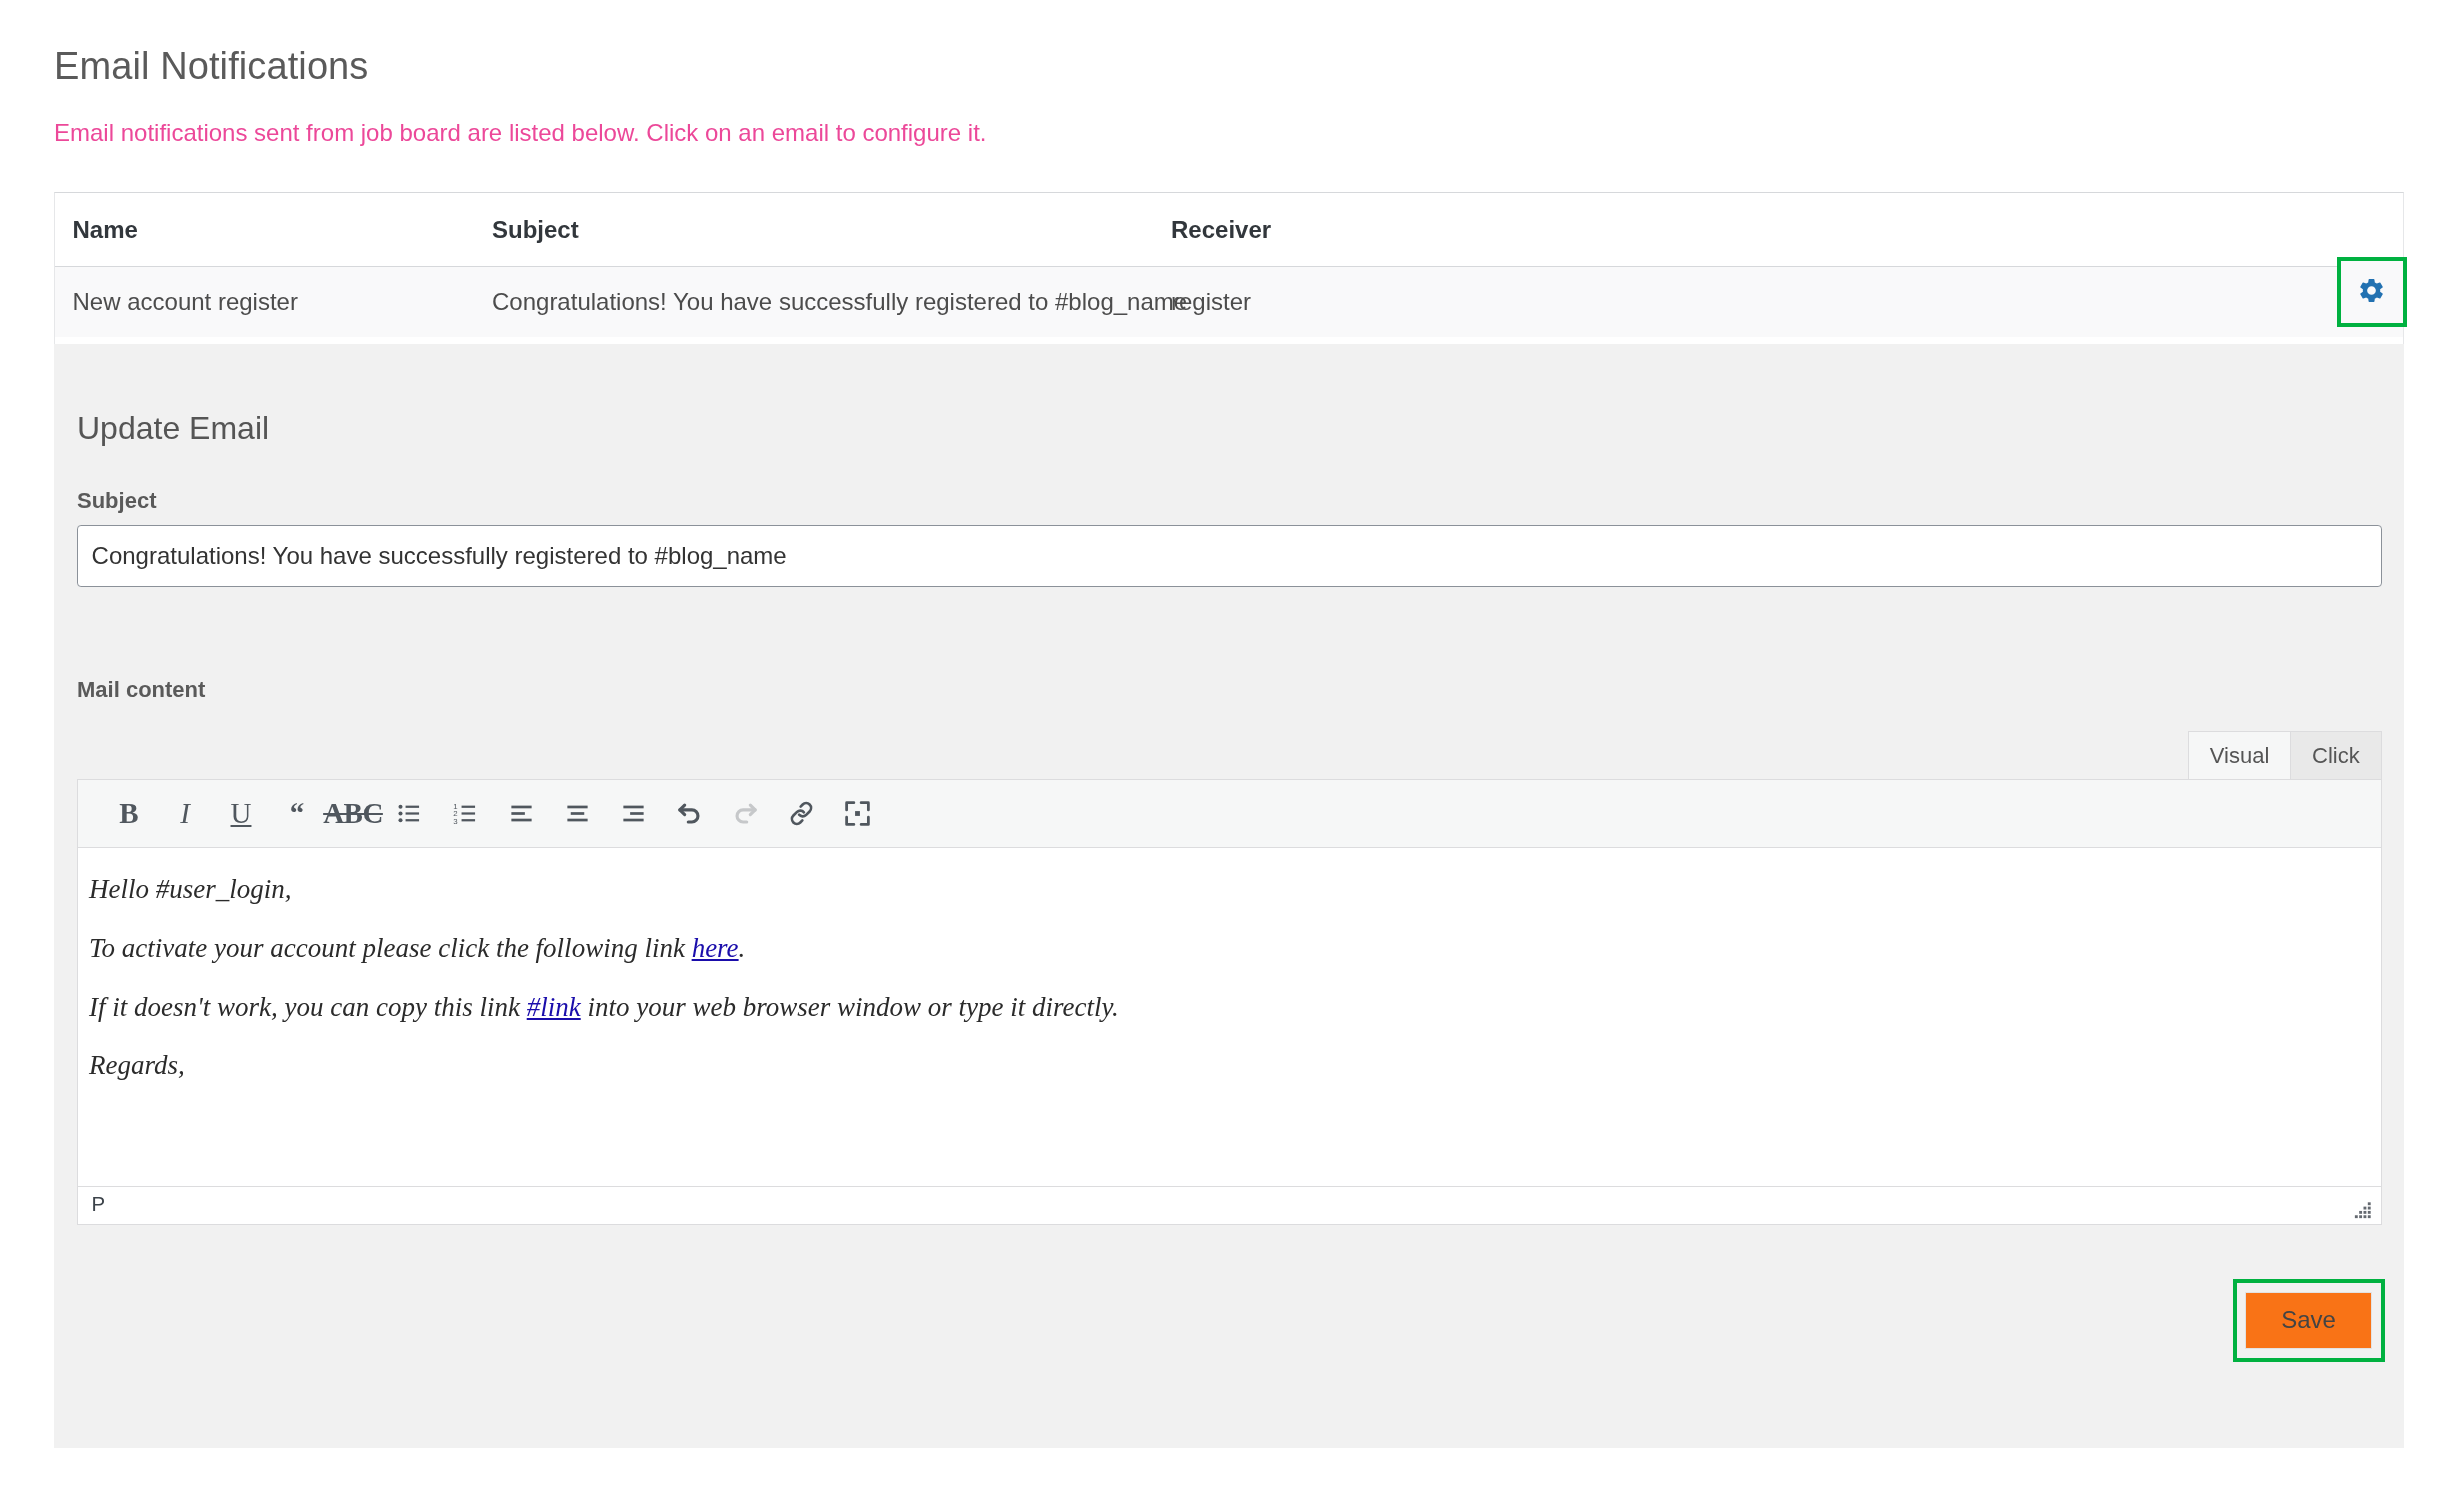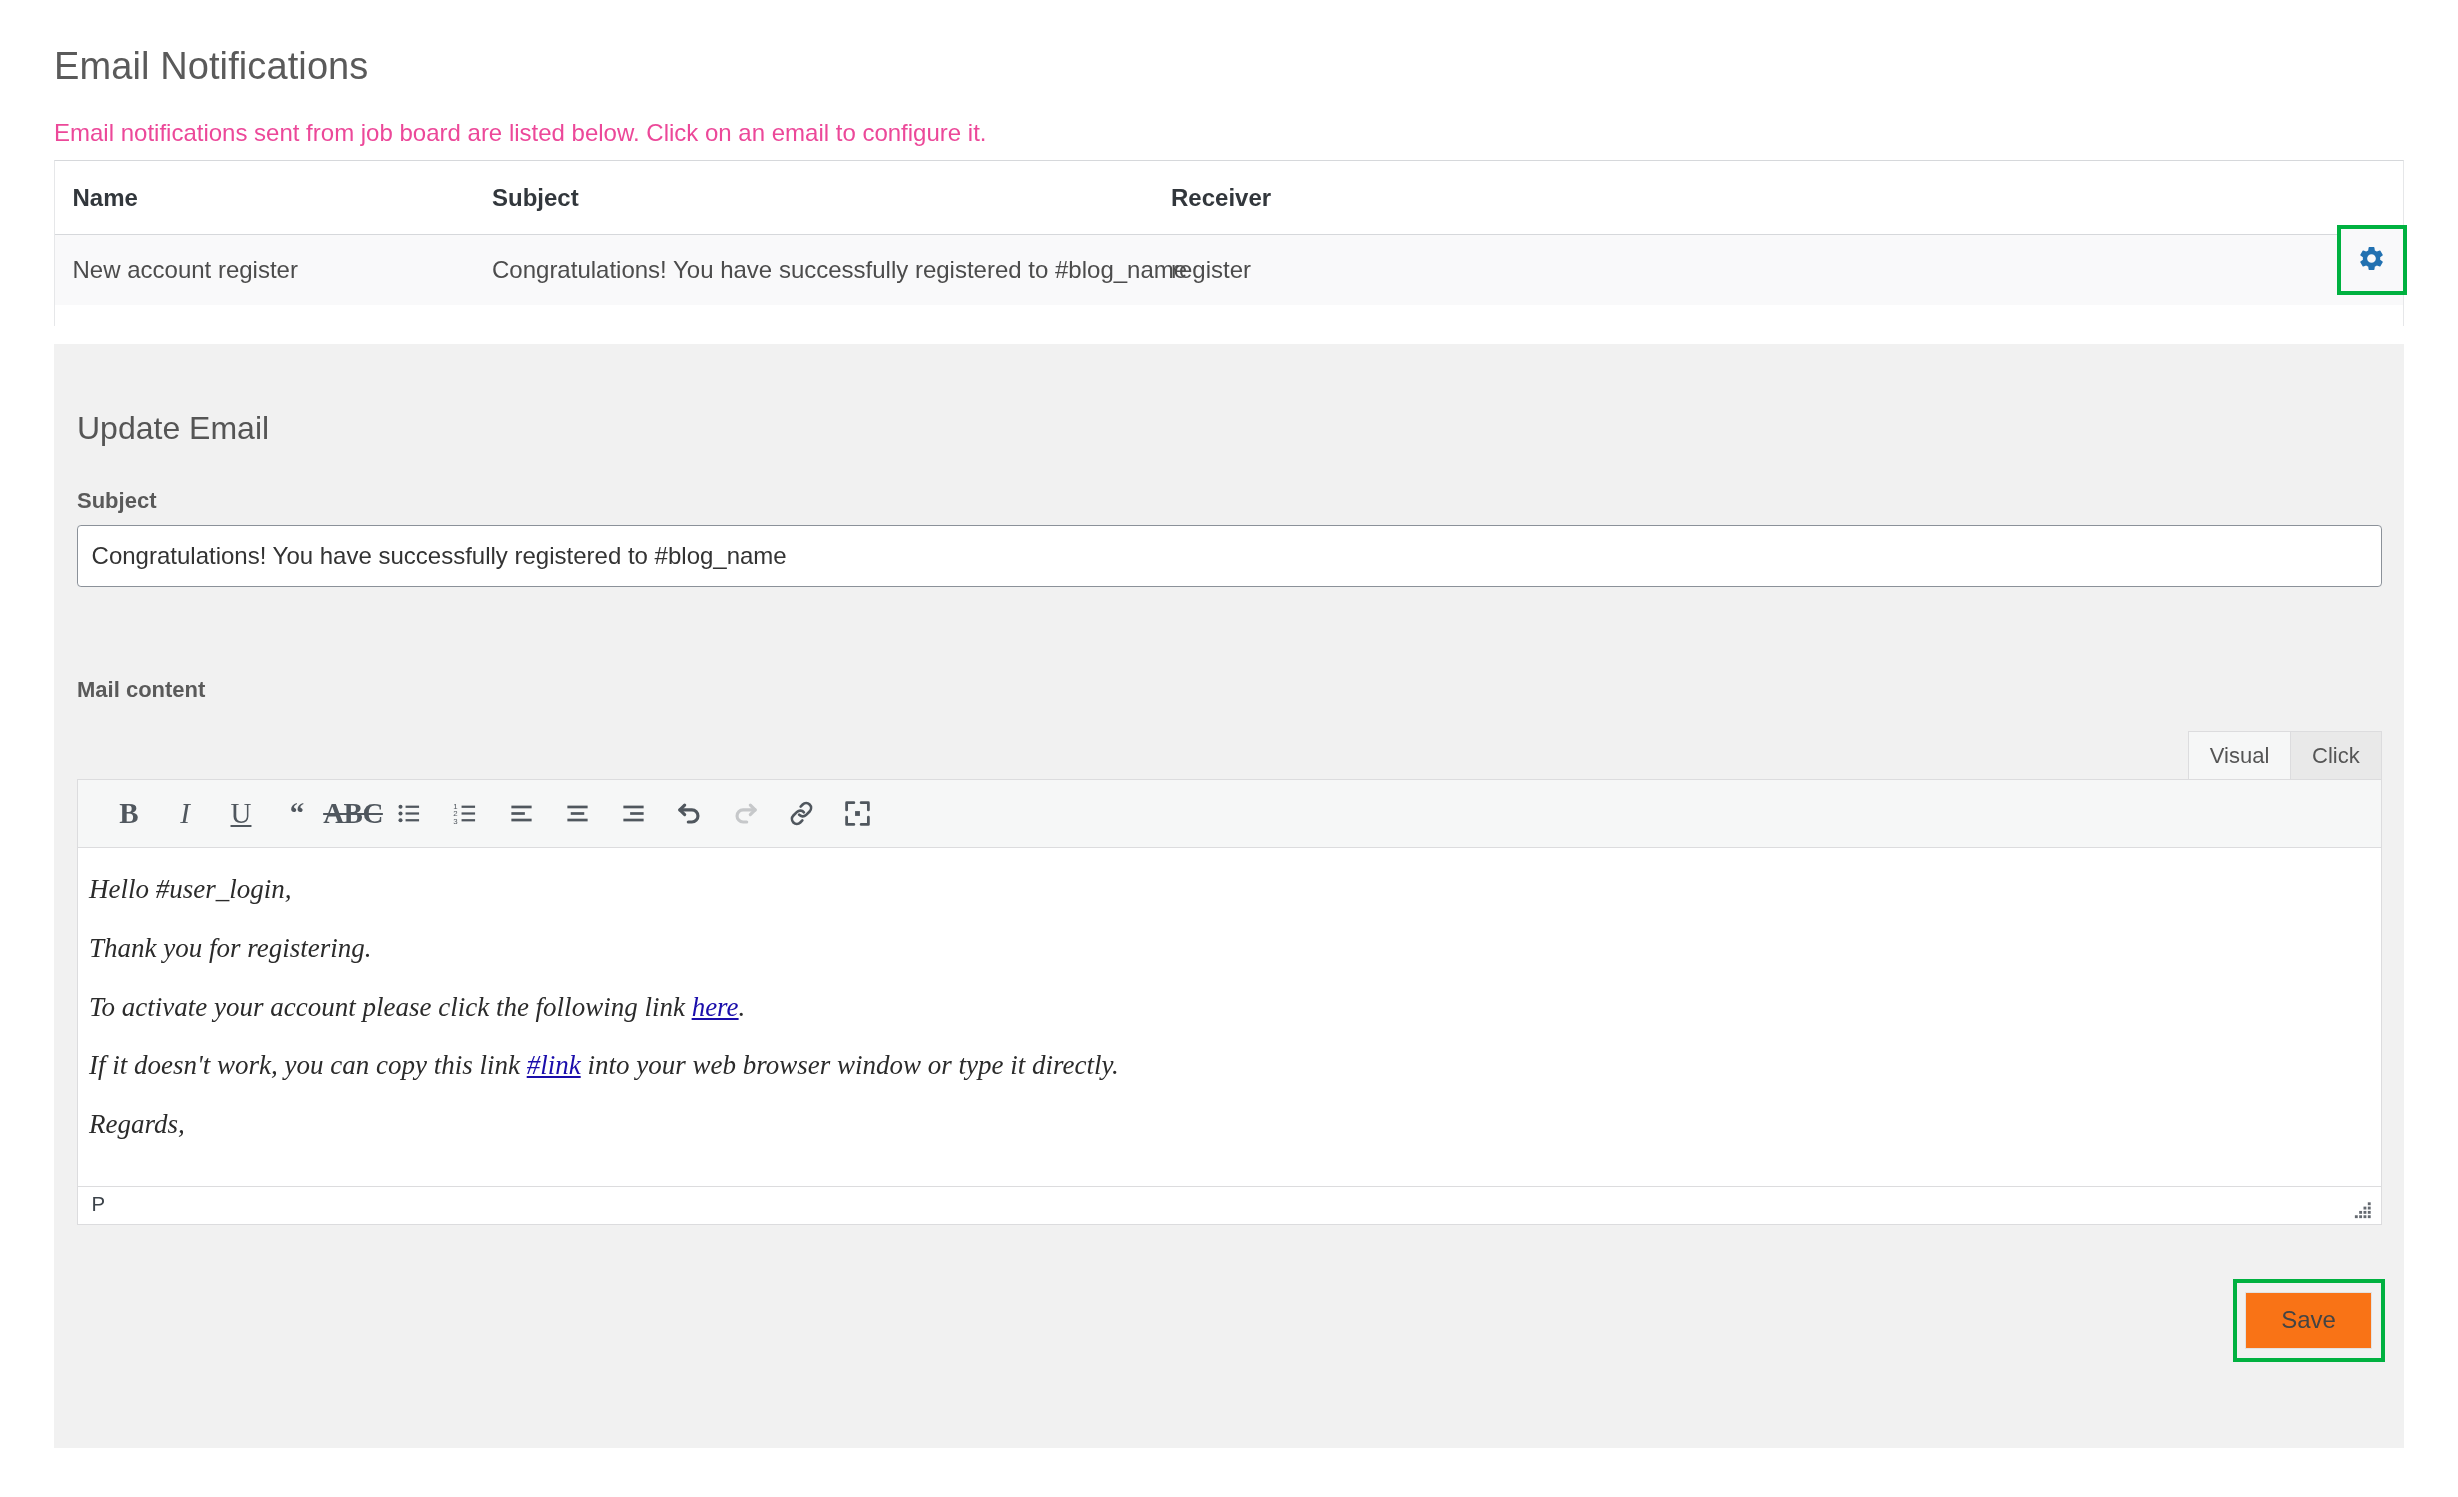--- a/index.html
+++ b/index.html
@@ -43,21 +43,21 @@
     font-weight: 400;
     color: #ec4899;
     line-height: 1;
     white-space: nowrap;
   }
 
   
   .email-table {
     position: absolute;
     left: 54px;
-    top: 160px;
+    top: 192px;
     width: 2350px;
     border-top: 1.9px solid #d6d8db;
     border-left: 1.9px solid #e6e7e9;
     border-right: 1.9px solid #e6e7e9;
     background: #f97316;
   }
   .table-head {
     display: flex;
     align-items: center;
     height: 74px;
@@ -416,21 +416,20 @@
             <polyline points="21 15 21 21 15 21"></polyline>
               <polyline points="9 21 3 21 3 15"></polyline>
             <rect x="10" y="10" width="4" height="4" fill="currentColor" stroke="none"></rect>
           </svg>
         </div>
 
       </div>
 
       <div class="editor-body">
         <p>Hello #user_login,</p>
-        <p>Thank you for registering.</p>
         <p><span>To activate your account please click the following link </span><a href="#">here</a><span>.</span></p>
         <p><span>If it doesn't work, you can copy this link </span><a href="#">#link</a><span> into your web browser window or type it directly.</span></p>
         <p>Regards,</p>
       </div>
 
     </div>
 
     <div class="editor-status">
       <span>P</span>
       <span class="resize-grip">

